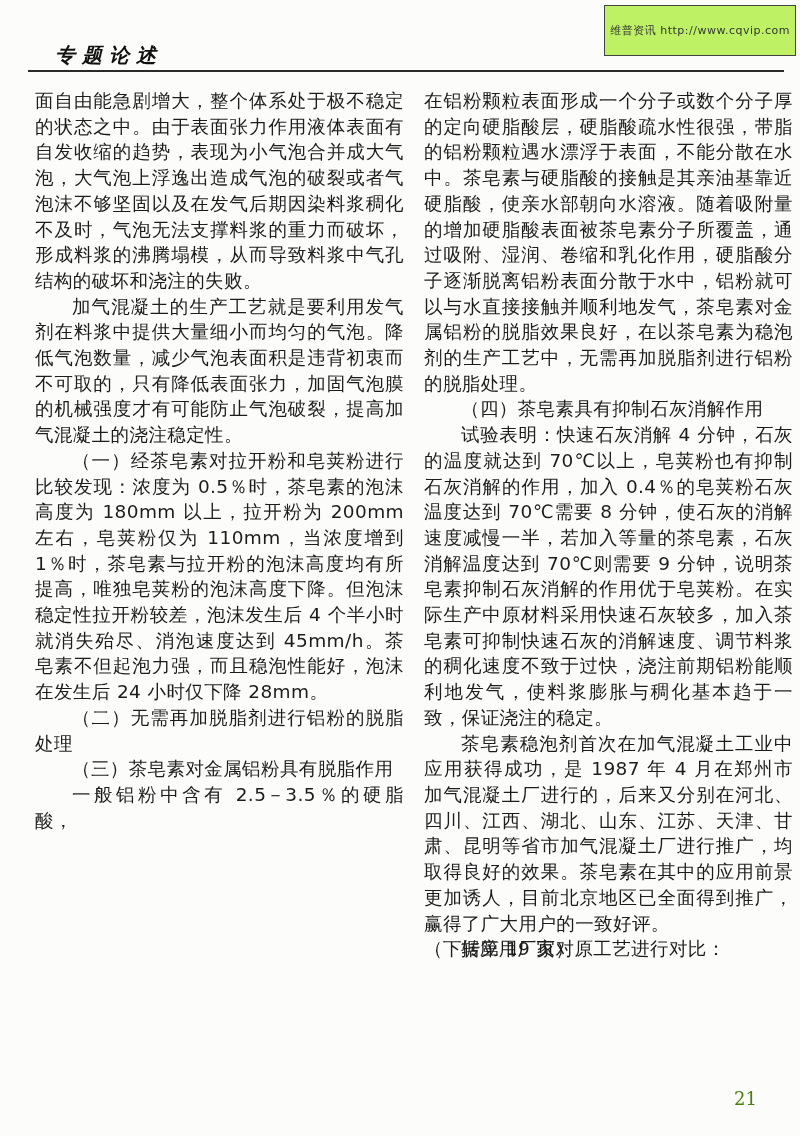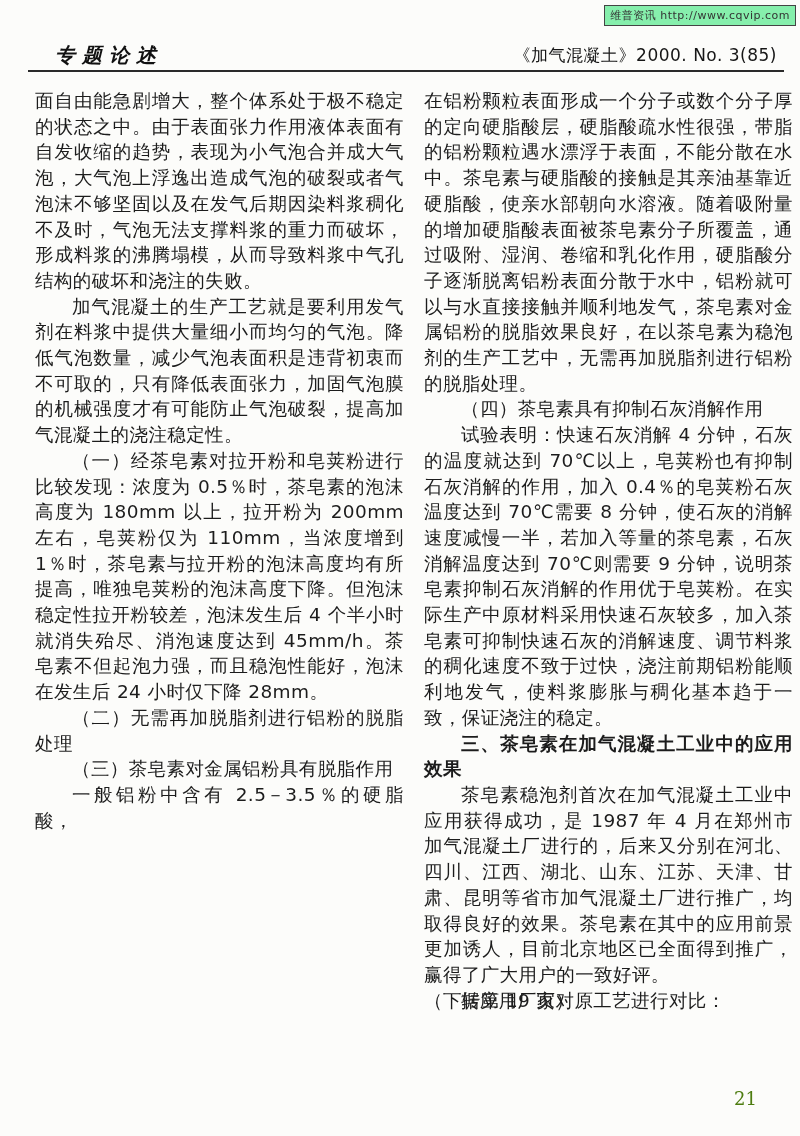--- a/index.html
+++ b/index.html
@@ -15,25 +15,25 @@
     background: #fcfcfa;
     overflow: hidden;
     font-family: "DejaVu Sans", "Liberation Sans", sans-serif;
     color: #1c1c1c;
   }
   .watermark {
     position: absolute;
     top: 5px;
     right: 4px;
     border: 1px solid #444;
-    padding: 2px 5px;
+    padding: 17px 5px;
     font-size: 11px;
     color: #333;
     letter-spacing: 0.5px;
-    background: #86efac;
+    background: #bef264;
   }
   .header {
     position: absolute;
     top: 34px;
     left: 30px;
     right: 18px;
     height: 40px;
   }
   .section-label {
     position: absolute;
@@ -98,40 +98,38 @@
 </style>
 </head>
 <body>
 
 <div class="page">
 
   <div class="watermark">维普资讯 http://www.cqvip.com</div>
 
   <div class="header">
     <div class="section-label">专题论述</div>
-    <div class="journal-ref">《加气混凝土》2000. No. 3(85)</div>
   </div>
   <div class="header-rule"></div>
 
   <div class="columns">
 
     <div class="col">
       <p class="par noindent">面自由能急剧增大，整个体系处于极不稳定的状态之中。由于表面张力作用液体表面有自发收缩的趋势，表现为小气泡合并成大气泡，大气泡上浮逸出造成气泡的破裂或者气泡沫不够坚固以及在发气后期因染料浆稠化不及时，气泡无法支撑料浆的重力而破坏，形成料浆的沸腾塌模，从而导致料浆中气孔结构的破坏和浇注的失败。</p>
       <p class="par">加气混凝土的生产工艺就是要利用发气剂在料浆中提供大量细小而均匀的气泡。降低气泡数量，减少气泡表面积是违背初衷而不可取的，只有降低表面张力，加固气泡膜的机械强度才有可能防止气泡破裂，提高加气混凝土的浇注稳定性。</p>
       <p class="par">（一）经茶皂素对拉开粉和皂荚粉进行比较发现：浓度为 0.5％时，茶皂素的泡沫高度为 180mm 以上，拉开粉为 200mm 左右，皂荚粉仅为 110mm，当浓度增到 1％时，茶皂素与拉开粉的泡沫高度均有所提高，唯独皂荚粉的泡沫高度下降。但泡沫稳定性拉开粉较差，泡沫发生后 4 个半小时就消失殆尽、消泡速度达到 45mm/h。茶皂素不但起泡力强，而且稳泡性能好，泡沫在发生后 24 小时仅下降 28mm。</p>
       <p class="par">（二）无需再加脱脂剂进行铝粉的脱脂处理</p>
       <p class="par">（三）茶皂素对金属铝粉具有脱脂作用</p>
       <p class="par">一般铝粉中含有 2.5－3.5％的硬脂酸，</p>
     </div>
 
     <div class="col">
       <p class="par noindent">在铝粉颗粒表面形成一个分子或数个分子厚的定向硬脂酸层，硬脂酸疏水性很强，带脂的铝粉颗粒遇水漂浮于表面，不能分散在水中。茶皂素与硬脂酸的接触是其亲油基靠近硬脂酸，使亲水部朝向水溶液。随着吸附量的增加硬脂酸表面被茶皂素分子所覆盖，通过吸附、湿润、卷缩和乳化作用，硬脂酸分子逐渐脱离铝粉表面分散于水中，铝粉就可以与水直接接触并顺利地发气，茶皂素对金属铝粉的脱脂效果良好，在以茶皂素为稳泡剂的生产工艺中，无需再加脱脂剂进行铝粉的脱脂处理。</p>
       <p class="par">（四）茶皂素具有抑制石灰消解作用</p>
       <p class="par">试验表明：快速石灰消解 4 分钟，石灰的温度就达到 70℃以上，皂荚粉也有抑制石灰消解的作用，加入 0.4％的皂荚粉石灰温度达到 70℃需要 8 分钟，使石灰的消解速度减慢一半，若加入等量的茶皂素，石灰消解温度达到 70℃则需要 9 分钟，说明茶皂素抑制石灰消解的作用优于皂荚粉。在实际生产中原材料采用快速石灰较多，加入茶皂素可抑制快速石灰的消解速度、调节料浆的稠化速度不致于过快，浇注前期铝粉能顺利地发气，使料浆膨胀与稠化基本趋于一致，保证浇注的稳定。</p>
-      <p class="par bold">三、茶皂素在加气混凝土工业中的应用效果</p>
       <p class="par">茶皂素稳泡剂首次在加气混凝土工业中应用获得成功，是 1987 年 4 月在郑州市加气混凝土厂进行的，后来又分别在河北、四川、江西、湖北、山东、江苏、天津、甘肃、昆明等省市加气混凝土厂进行推广，均取得良好的效果。茶皂素在其中的应用前景更加诱人，目前北京地区已全面得到推广，赢得了广大用户的一致好评。</p>
       <p class="par">据应用厂家对原工艺进行对比：</p>
       <p class="par continuation">（下转第 19 页）</p>
     </div>
 
   </div>
 
   <div class="page-number">21</div>
 
 </div>

